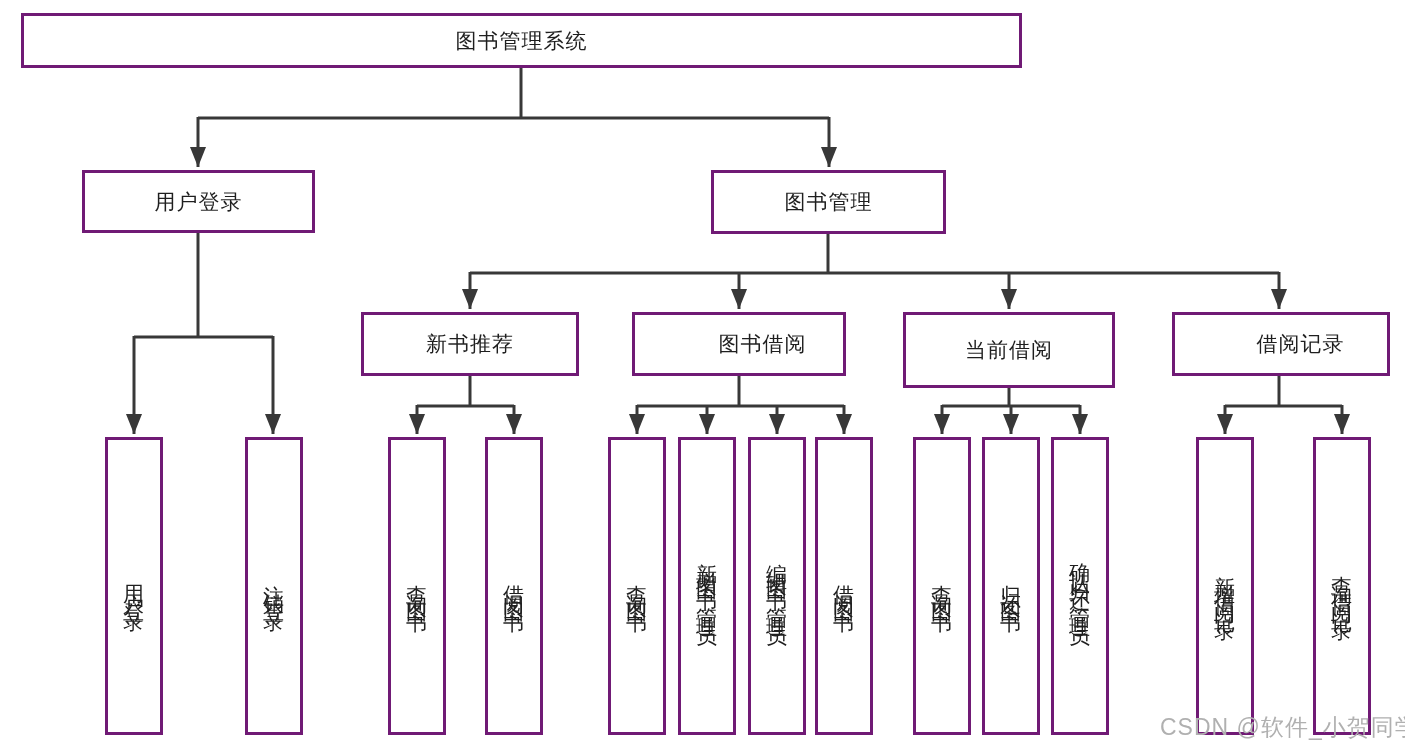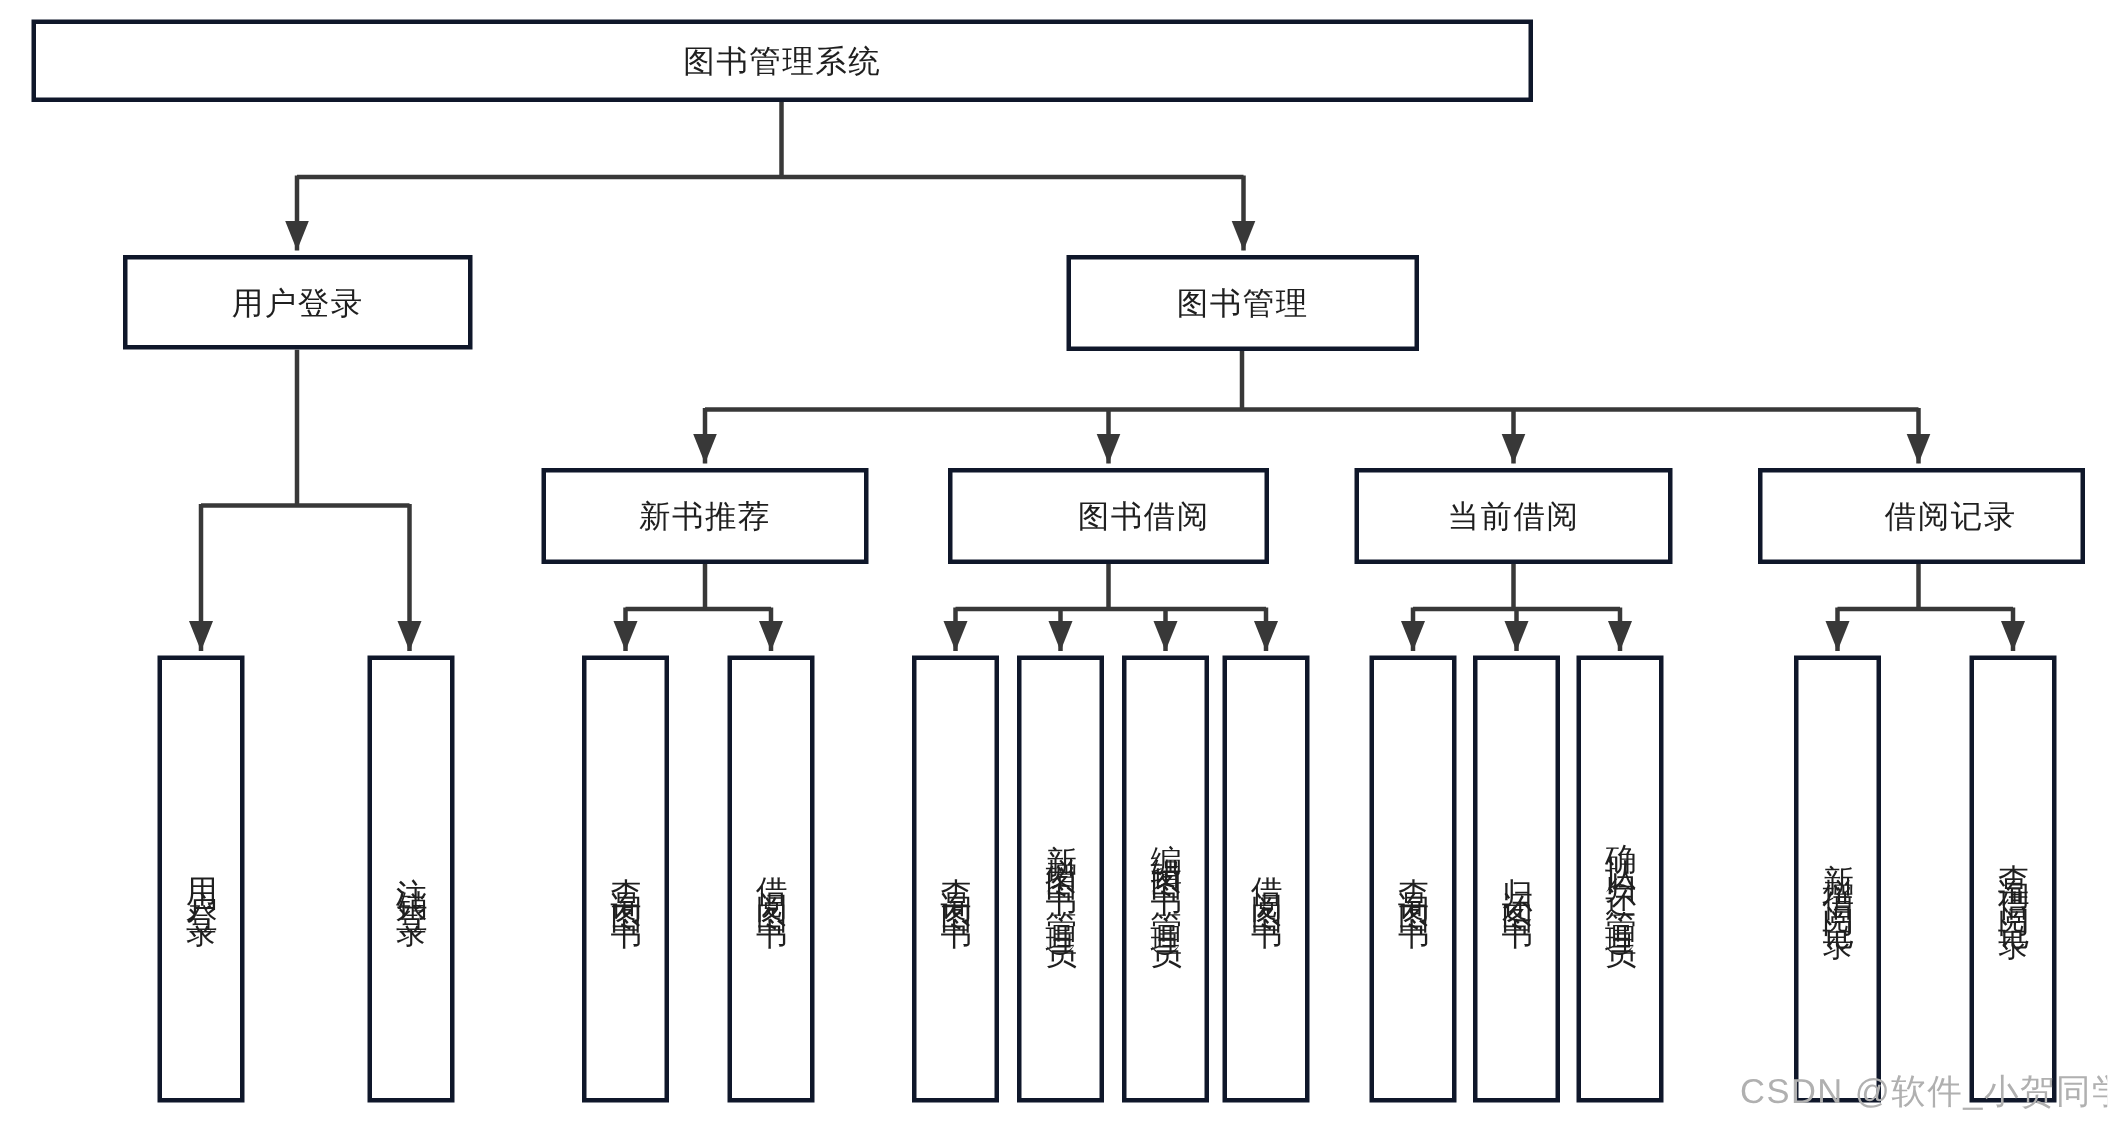--- a/index.html
+++ b/index.html
@@ -8,40 +8,40 @@
     width:1405px;height:747px;
     background:#ffffff;
     font-family:"Liberation Sans","DejaVu Sans",sans-serif;
     color:#1f1f1f;
     overflow:hidden;
   }
   #wires{position:absolute;left:0;top:0;width:1405px;height:747px;}
   .box{
     position:absolute;
     box-sizing:border-box;
-    border:3px solid #0f172a;
+    border:3px solid #701a75;
     background:#ffffff;
     display:flex;align-items:center;justify-content:center;
   }
   .hbox{font-size:21px;letter-spacing:1px;white-space:nowrap;}
   .vbox span{
     writing-mode:vertical-rl;
     text-orientation:mixed;
     font-size:21px;
     letter-spacing:9px;
     line-height:1;
     white-space:nowrap;
   }
   
   .p-root{left:21px;top:13px;width:1001px;height:55px;}
   .p-user-login{left:82px;top:170px;width:233px;height:63px;}
   .p-book-mgmt{left:711px;top:170px;width:235px;height:64px;}
   .p-new-book{left:361px;top:312px;width:218px;height:64px;}
   .p-borrow{left:632px;top:312px;width:214px;height:64px;padding-left:47px;}
-  .p-current{left:903px;top:312px;width:212px;height:64px;}
+  .p-current{left:903px;top:312px;width:212px;height:76px;}
   .p-record{left:1172px;top:312px;width:218px;height:64px;padding-left:39px;}
   .leaf{top:437px;width:58px;height:298px;}
   .p-ul1{left:105px;} .p-ul2{left:245px;}
   .p-nb1{left:388px;} .p-nb2{left:485px;}
   .p-bb1{left:608px;} .p-bb2{left:678px;} .p-bb3{left:748px;} .p-bb4{left:815px;}
   .p-cb1{left:913px;} .p-cb2{left:982px;} .p-cb3{left:1051px;}
   .p-br1{left:1196px;} .p-br2{left:1313px;}
   #watermark{
     position:absolute;
     left:1160px;top:712px;

